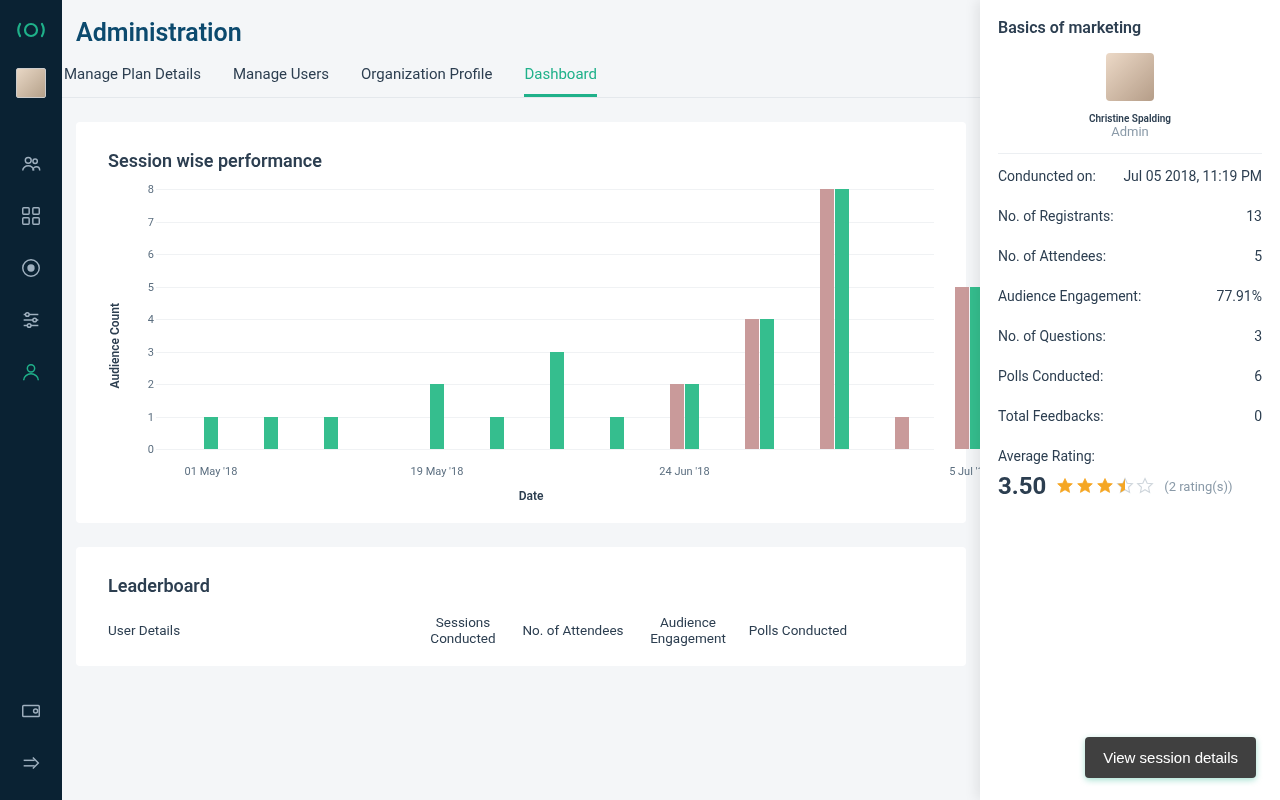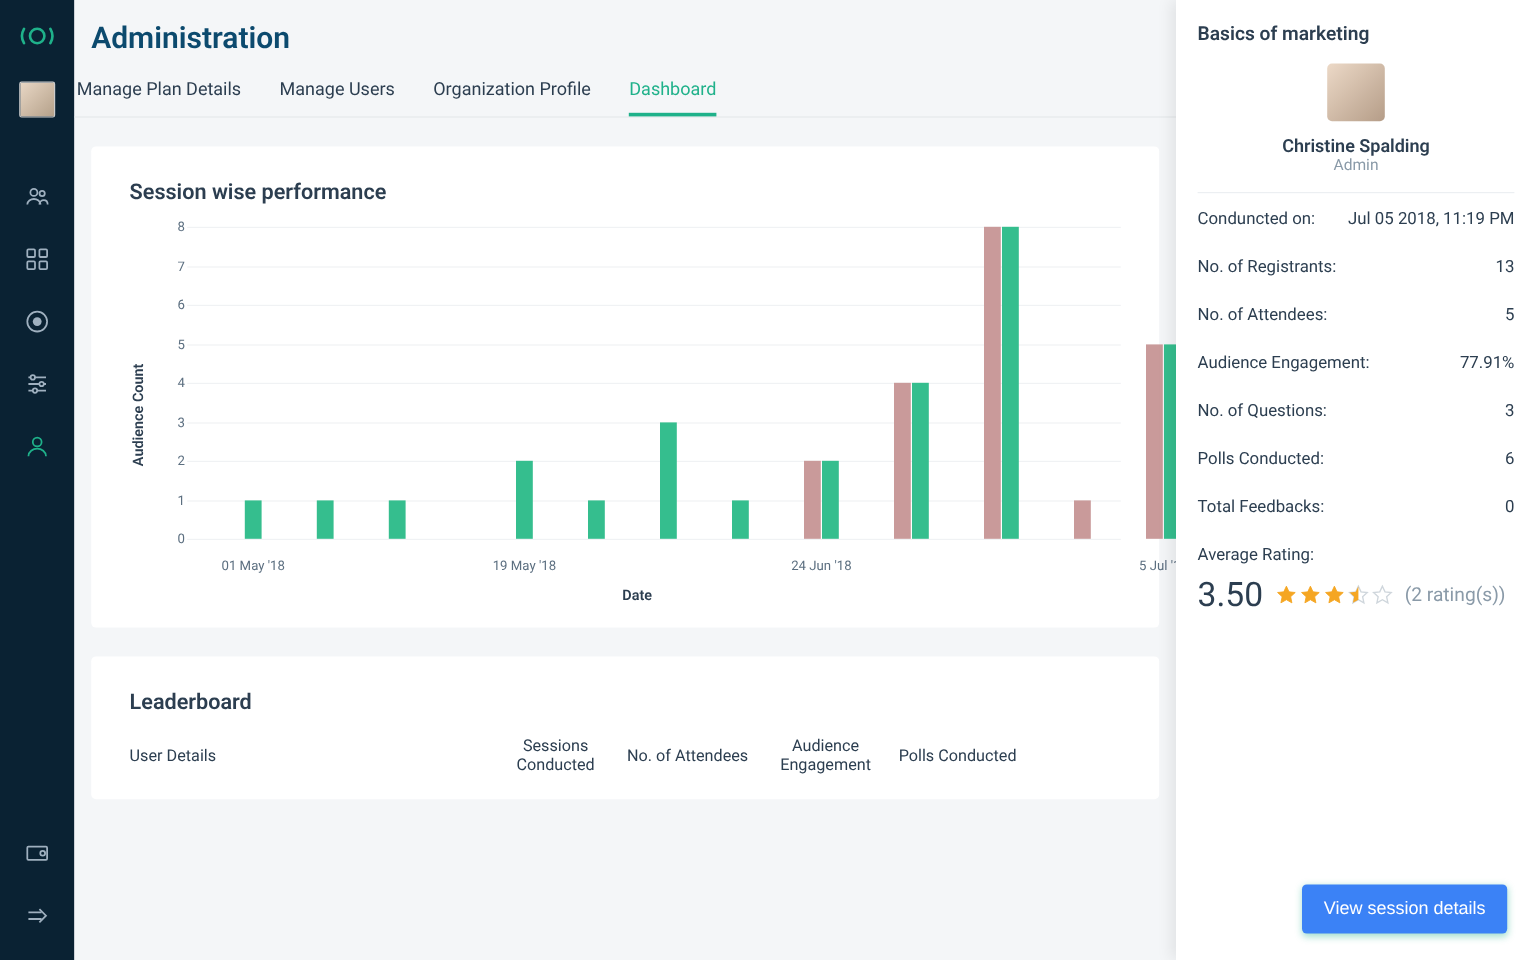--- a/index.html
+++ b/index.html
@@ -45,31 +45,31 @@
   .lb-sess { flex: 0 0 110px; }
   .lb-att { flex: 0 0 110px; }
   .lb-eng { flex: 0 0 120px; }
   .lb-poll { flex: 0 0 100px; }
 
   
   .side-panel { position:absolute; right:0; top:0; width:300px; height:800px; background:#fff; box-shadow:-4px 0 12px rgba(0,0,0,0.08); padding:18px 18px 0 18px; display:flex; flex-direction:column; }
   .panel-title { font-size:16px; font-weight:600; color:#2c3e50; margin-bottom:16px; }
   .profile { text-align:center; padding-bottom:14px; border-bottom:1px solid #eceff2; margin-bottom:14px; }
   .profile-avatar { width:48px; height:48px; border-radius:4px; background:linear-gradient(135deg,#ecd9c7,#b59d88); display:inline-block; margin-bottom:8px; }
-  .profile-name { font-size:15px; font-weight:600; color:#2c3e50; }
+  .profile-name { font-size:10px; font-weight:600; color:#2c3e50; }
   .profile-role { font-size:13px; color:#8a9aa8; }
   .stat-row { display:flex; justify-content:space-between; align-items:flex-start; margin-bottom:24px; font-size:14px; }
   .stat-label { font-weight:400; color:#2c3e50; }
   .stat-value { color:#2c3e50; }
   .rating-row { margin-bottom:14px; }
-  .rating-val { font-size:28px; font-weight:400; display:inline-block; vertical-align:middle; margin-right:6px; }
+  .rating-val { font-size:24px; font-weight:700; display:inline-block; vertical-align:middle; margin-right:6px; }
   .stars { display:inline-flex; gap:2px; vertical-align:middle; }
   .star { width:18px; height:18px; }
-  .rating-count { font-size:16px; color:#8a9aa8; margin-left:6px; vertical-align:middle; }
-  .view-btn { position:absolute; right:24px; bottom:22px; background:#3b82f6; color:#fff; font-size:15px; font-weight:500; padding:12px 18px; border:none; border-radius:4px; cursor:pointer; box-shadow:0 2px 6px rgba(31,177,138,0.4); }
+  .rating-count { font-size:13px; color:#8a9aa8; margin-left:6px; vertical-align:middle; }
+  .view-btn { position:absolute; right:24px; bottom:22px; background:#404040; color:#fff; font-size:15px; font-weight:500; padding:12px 18px; border:none; border-radius:4px; cursor:pointer; box-shadow:0 2px 6px rgba(31,177,138,0.4); }
 </style>
 </head>
 <body>
 
 <div class="sidebar">
   <div class="logo">
     <svg width="30" height="30" viewBox="0 0 30 30">
         <circle cx="15" cy="15" r="6" fill="none" stroke="#1fb18a" stroke-width="2.2"></circle>
         <path d="M4 9 A12 12 0 0 0 4 21" fill="none" stroke="#1fb18a" stroke-width="2.2" stroke-linecap="round"></path>
         <path d="M26 9 A12 12 0 0 1 26 21" fill="none" stroke="#1fb18a" stroke-width="2.2" stroke-linecap="round"></path>

